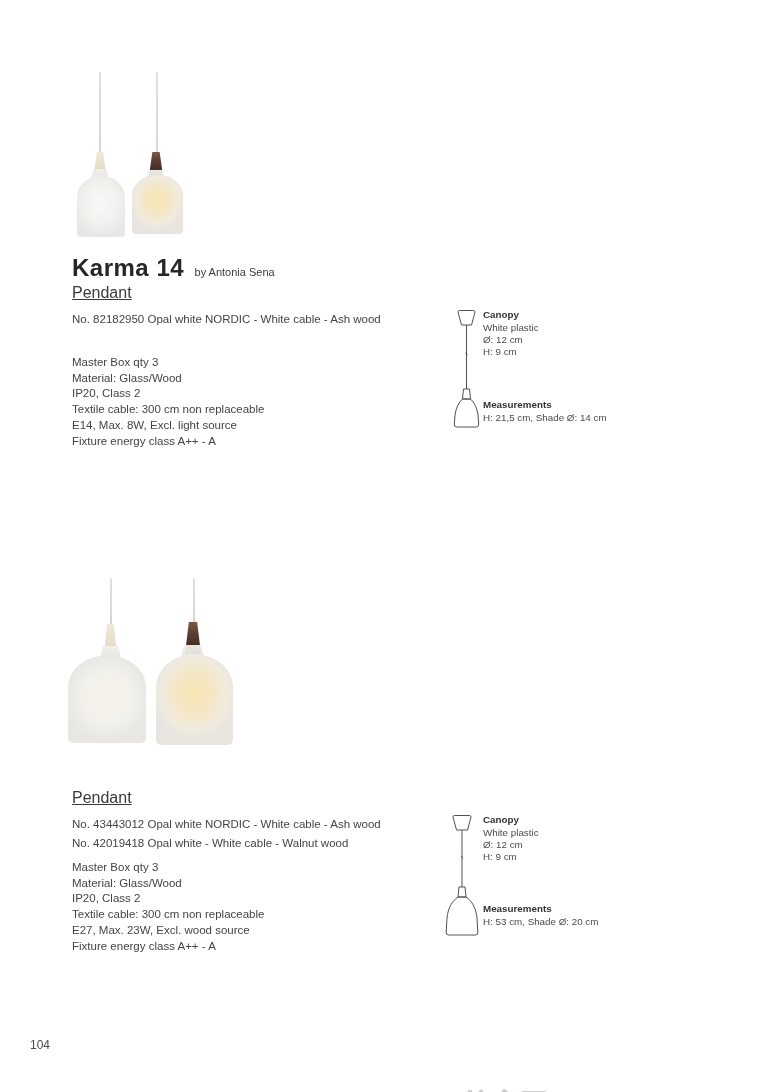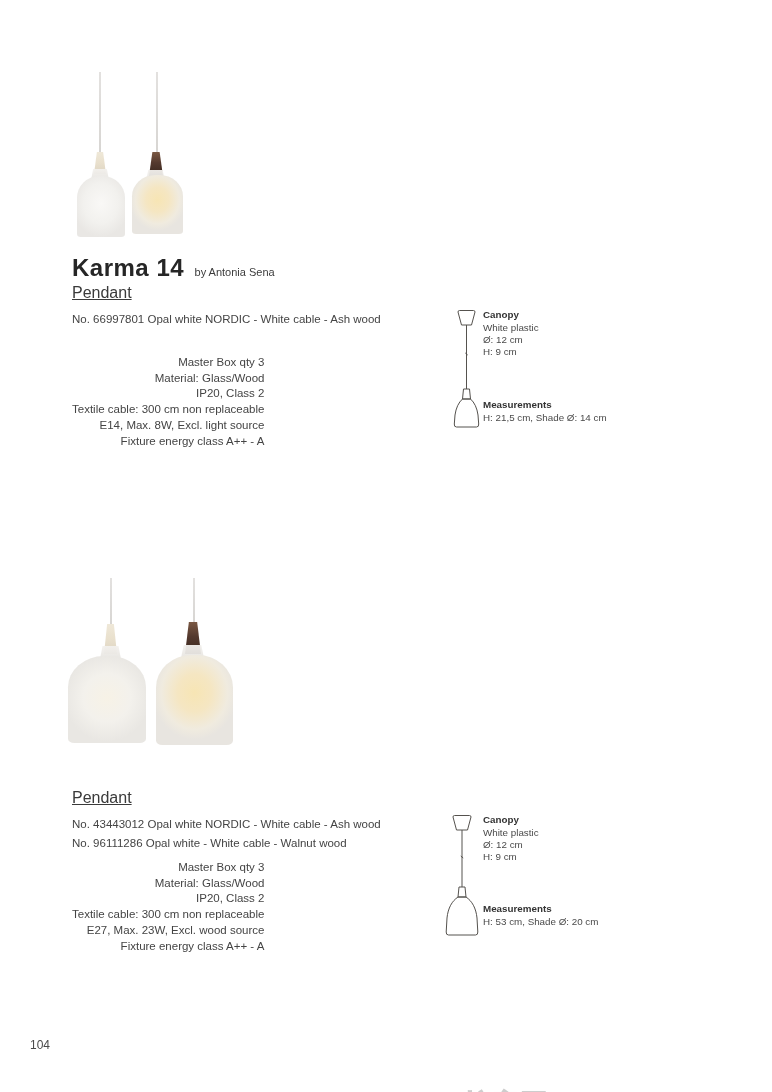--- a/index.html
+++ b/index.html
@@ -48,21 +48,21 @@
 
   
   .title-row { position: absolute; left: 72px; white-space: nowrap; }
   .product-title {
     display: inline; font-size: 24px; font-weight: bold;
     color: #262626; letter-spacing: 0.5px;
   }
   .designer { display: inline; font-size: 11px; color: #3c3c3c; margin-left: 6px; }
   .product-type { position: absolute; left: 72px; font-size: 16px; color: #3a3a3a; text-decoration: underline; }
   .variants { position: absolute; left: 72px; font-size: 11.5px; color: #444; line-height: 19px; }
-  .specs { position: absolute; left: 72px; font-size: 11.5px; color: #444; line-height: 15.7px; text-align: right; }
+  .specs { position: absolute; left: 72px; font-size: 11.5px; color: #444; line-height: 15.7px; }
 
   
   .diagram { position: absolute; }
   .diagram path, .diagram line { stroke: #55524e; fill: none; stroke-width: 1; }
   .diag-label { position: absolute; left: 483px; font-size: 9.8px; color: #4a4a4a; line-height: 12px; }
   .diag-label .lbl-title { font-weight: bold; color: #333; margin-bottom: 1px; }
 
   
   .page-number { position: absolute; left: 30px; top: 1038px; font-size: 12px; color: #4a4a4a; }
   .watermark {
@@ -93,21 +93,21 @@
     <div class="shade lit" style="left:132px; top:175px; width:51px; height:59px;"></div>
   </div>
 
   <div class="title-row" style="top:254px;">
     <span class="product-title">Karma 14</span>
     <span class="designer">by Antonia Sena</span>
   </div>
   <div class="product-type" style="top:284px;">Pendant</div>
 
   <div class="variants" style="top:310px;">
-    <div>No. 66997801 Opal white NORDIC - White cable - Ash wood</div>
+    <div>No. 82182950 Opal white NORDIC - White cable - Ash wood</div>
   </div>
 
   <div class="specs" style="top:355px;">
     <div>Master Box qty 3</div>
     <div>Material: Glass/Wood</div>
     <div>IP20, Class 2</div>
     <div>Textile cable: 300 cm non replaceable</div>
     <div>E14, Max. 8W, Excl. light source</div>
     <div>Fixture energy class A++ - A</div>
   </div>
@@ -140,21 +140,21 @@
     <div class="cable" style="left:193px; top:578px; height:46px;"></div>
     <div class="wood walnut" style="left:185px; top:622px; width:16px; height:32px;"></div>
     <div class="collar" style="left:181px; top:645px; width:23px; height:13px;"></div>
     <div class="shade lit" style="left:156px; top:655px; width:77px; height:90px;"></div>
   </div>
 
   <div class="product-type" style="top:789px;">Pendant</div>
 
   <div class="variants" style="top:815px;">
     <div>No. 43443012 Opal white NORDIC - White cable - Ash wood</div>
-    <div>No. 96111286 Opal white - White cable - Walnut wood</div>
+    <div>No. 42019418 Opal white - White cable - Walnut wood</div>
   </div>
 
   <div class="specs" style="top:860px;">
     <div>Master Box qty 3</div>
     <div>Material: Glass/Wood</div>
     <div>IP20, Class 2</div>
     <div>Textile cable: 300 cm non replaceable</div>
     <div>E27, Max. 23W, Excl. wood source</div>
     <div>Fixture energy class A++ - A</div>
   </div>

